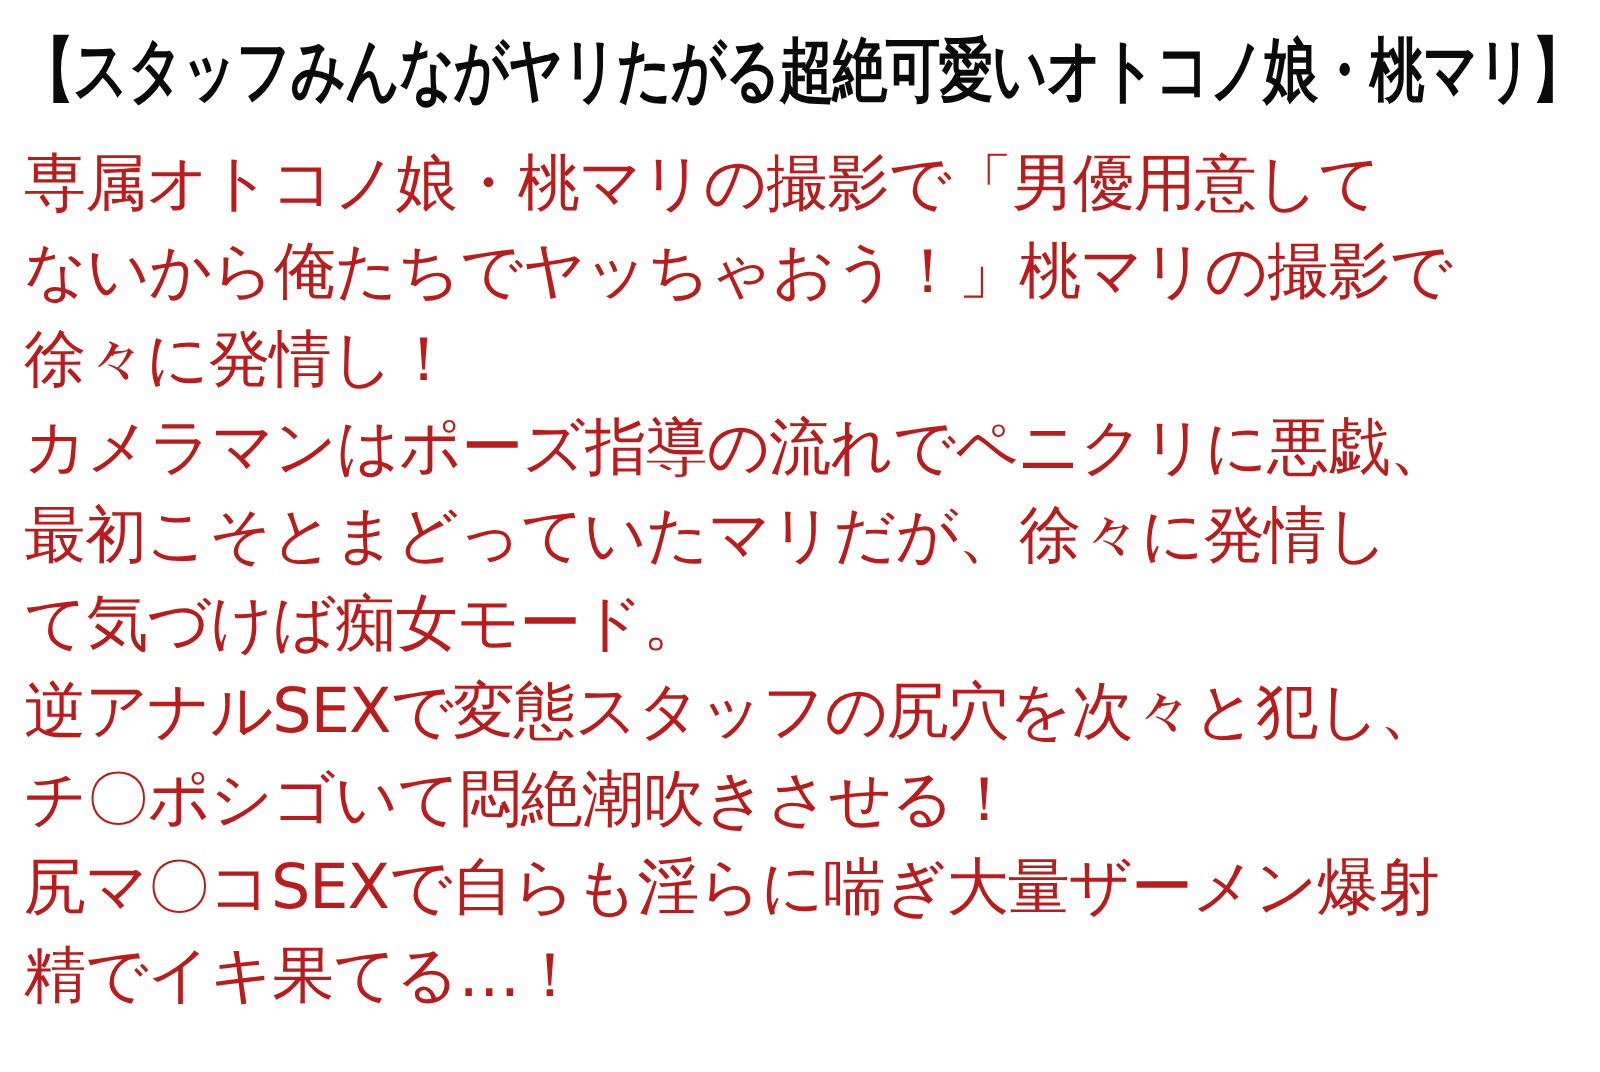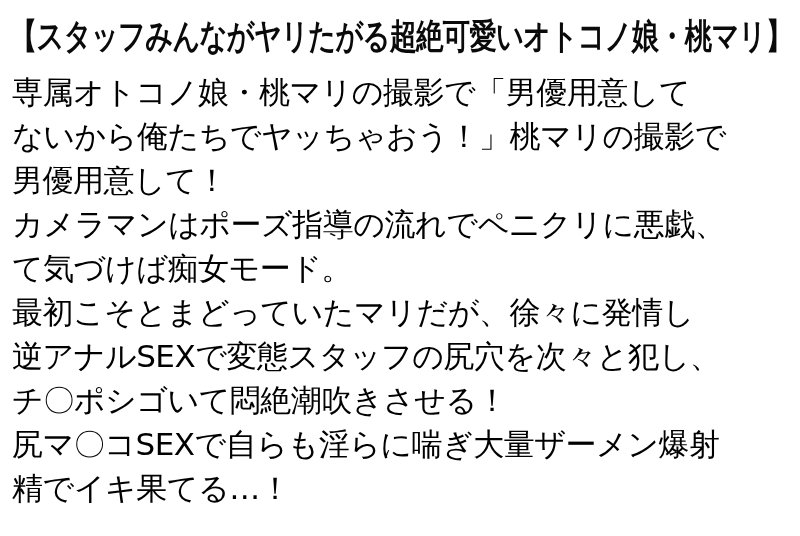--- a/index.html
+++ b/index.html
@@ -34,39 +34,39 @@
     transform-origin: left center;
   }
   .body-block {
     margin: 0;
     padding: 0 2px;
   }
   .body-line {
     font-size: 31px;
     line-height: 44px;
     font-weight: normal;
-    color: #000000;
+    color: #b91c1c;
     white-space: nowrap;
     letter-spacing: -0.5px;
     transform-origin: left center;
   }
 </style>
 </head>
 <body>
 
 <div class="page">
 
   <h1 class="title" style="transform: scaleX(0.7804);">【スタッフみんながヤリたがる超絶可愛いオトコノ娘・桃マリ】</h1>
 
   <div class="body-block">
     <div class="body-line">専属オトコノ娘・桃マリの撮影で「男優用意して</div>
     <div class="body-line">ないから俺たちでヤッちゃおう！」桃マリの撮影で</div>
-    <div class="body-line">男優用意して！</div>
+    <div class="body-line">徐々に発情し！</div>
     <div class="body-line">カメラマンはポーズ指導の流れでペニクリに悪戯、</div>
+    <div class="body-line">最初こそとまどっていたマリだが、徐々に発情し</div>
     <div class="body-line">て気づけば痴女モード。</div>
-    <div class="body-line">最初こそとまどっていたマリだが、徐々に発情し</div>
     <div class="body-line">逆アナルSEXで変態スタッフの尻穴を次々と犯し、</div>
     <div class="body-line">チ〇ポシゴいて悶絶潮吹きさせる！</div>
     <div class="body-line">尻マ〇コSEXで自らも淫らに喘ぎ大量ザーメン爆射</div>
     <div class="body-line">精でイキ果てる…！</div>
   </div>
 
 </div>
 
 </body></html>

